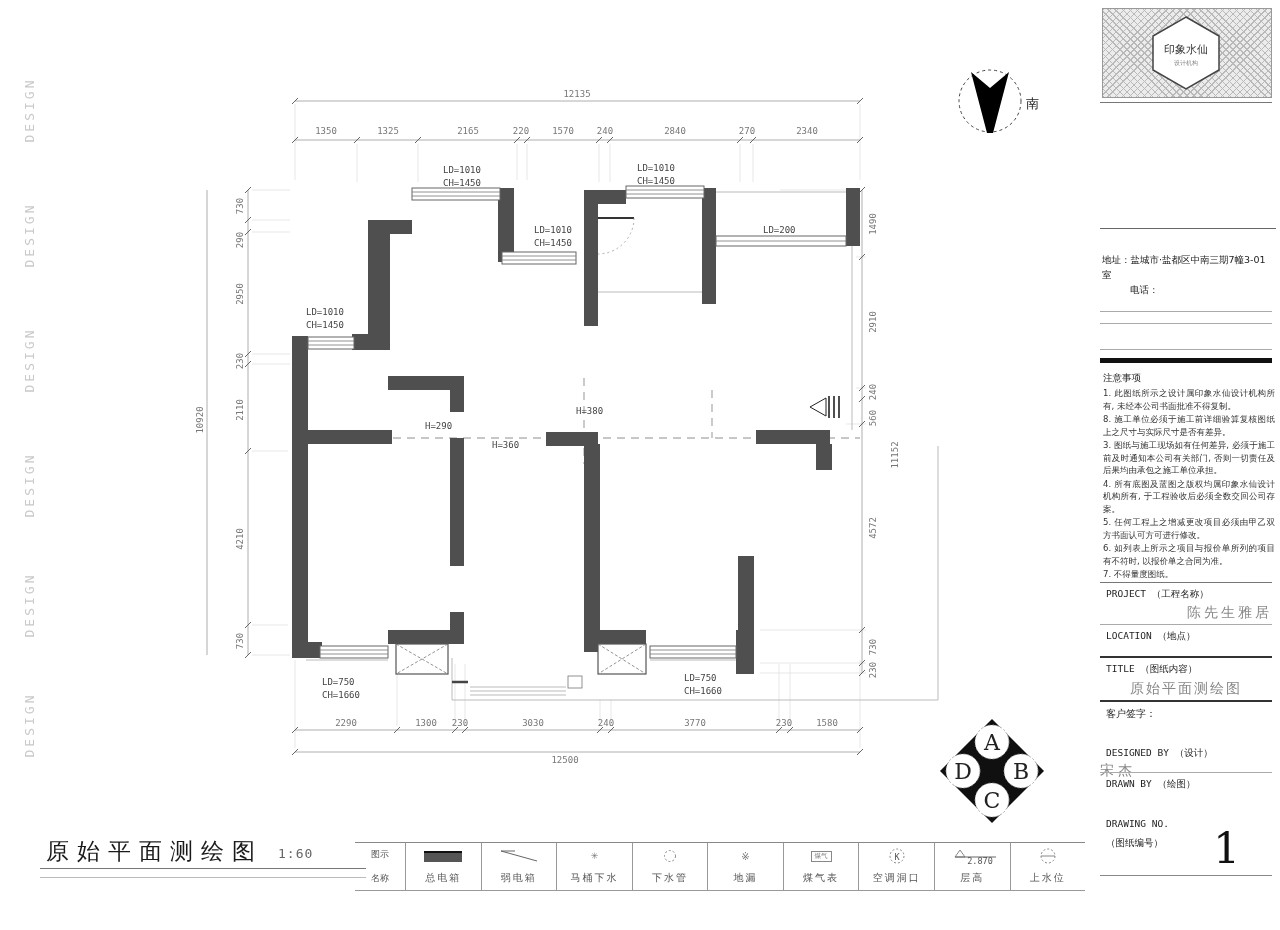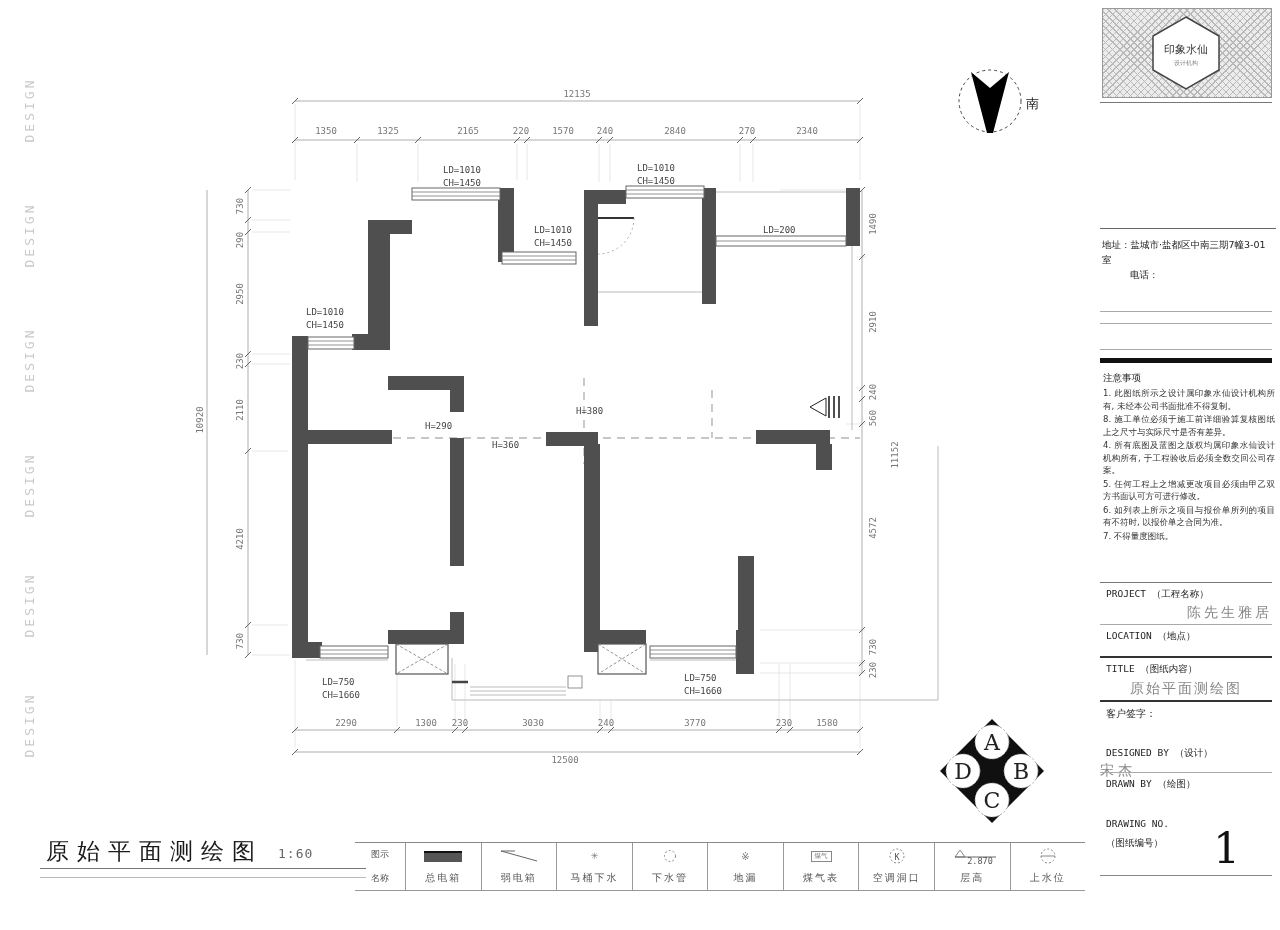--- a/index.html
+++ b/index.html
@@ -293,35 +293,36 @@
         <svg width="78" height="76" viewBox="0 0 78 76">
           <polygon points="39,2 72,21 72,55 39,74 6,55 6,21" fill="#fff" stroke="#444" stroke-width="1.5"></polygon>
           <text x="39" y="38" text-anchor="middle" font-size="11" fill="#333" style="font-family:'DejaVu Sans',sans-serif">印象水仙</text>
           <text x="39" y="50" text-anchor="middle" font-size="6" fill="#888" style="font-family:'DejaVu Sans',sans-serif">设计机构</text>
         </svg>
       </div>
     </div>
     <div class="hline" style="top:102px"></div>
 
 
-    <div class="sec" style="top:228px;border-top:1px solid #666;padding:8px 2px;">
+    <div class="sec" style="top:228px;border-top:1px solid #666;padding:23px 2px;">
       <div style="font-size:9.5px;line-height:15px;">地址：盐城市·盐都区中南三期7幢3-01室</div>
       <div style="font-size:9.5px;line-height:15px;margin-left:28px;">电话：</div>
     </div>
 
     <div class="hline" style="top:311px;border-top-color:#aaa;"></div>
     <div class="hline" style="top:323px;border-top-color:#aaa;"></div>
     <div class="hline" style="top:349px;border-top-color:#aaa;"></div>
 
     <div class="sec" style="top:358px;height:5px;background:#111;"></div>
 
     <div class="sec notes" style="top:368px;padding:4px 3px;">
       <div style="font-size:9.5px;margin-bottom:2px;">注意事项</div>
       <p>1. 此图纸所示之设计属印象水仙设计机构所有, 未经本公司书面批准不得复制。</p>
       <p>8. 施工单位必须于施工前详细验算复核图纸上之尺寸与实际尺寸是否有差异。</p>
+      <p>3. 图纸与施工现场如有任何差异, 必须于施工前及时通知本公司有关部门, 否则一切责任及后果均由承包之施工单位承担。</p>
       <p>4. 所有底图及蓝图之版权均属印象水仙设计机构所有, 于工程验收后必须全数交回公司存案。</p>
       <p>5. 任何工程上之增减更改项目必须由甲乙双方书面认可方可进行修改。</p>
       <p>6. 如列表上所示之项目与报价单所列的项目有不符时, 以报价单之合同为准。</p>
       <p>7. 不得量度图纸。</p>
     </div>
 
     <div class="sec" style="top:582px;border-top:1px solid #777;">
       <div class="fieldlbl">PROJECT （工程名称）</div>
       <div class="cadgray" style="text-align:right;font-size:14px;letter-spacing:3px;margin-top:3px;">陈先生雅居</div>
     </div>

